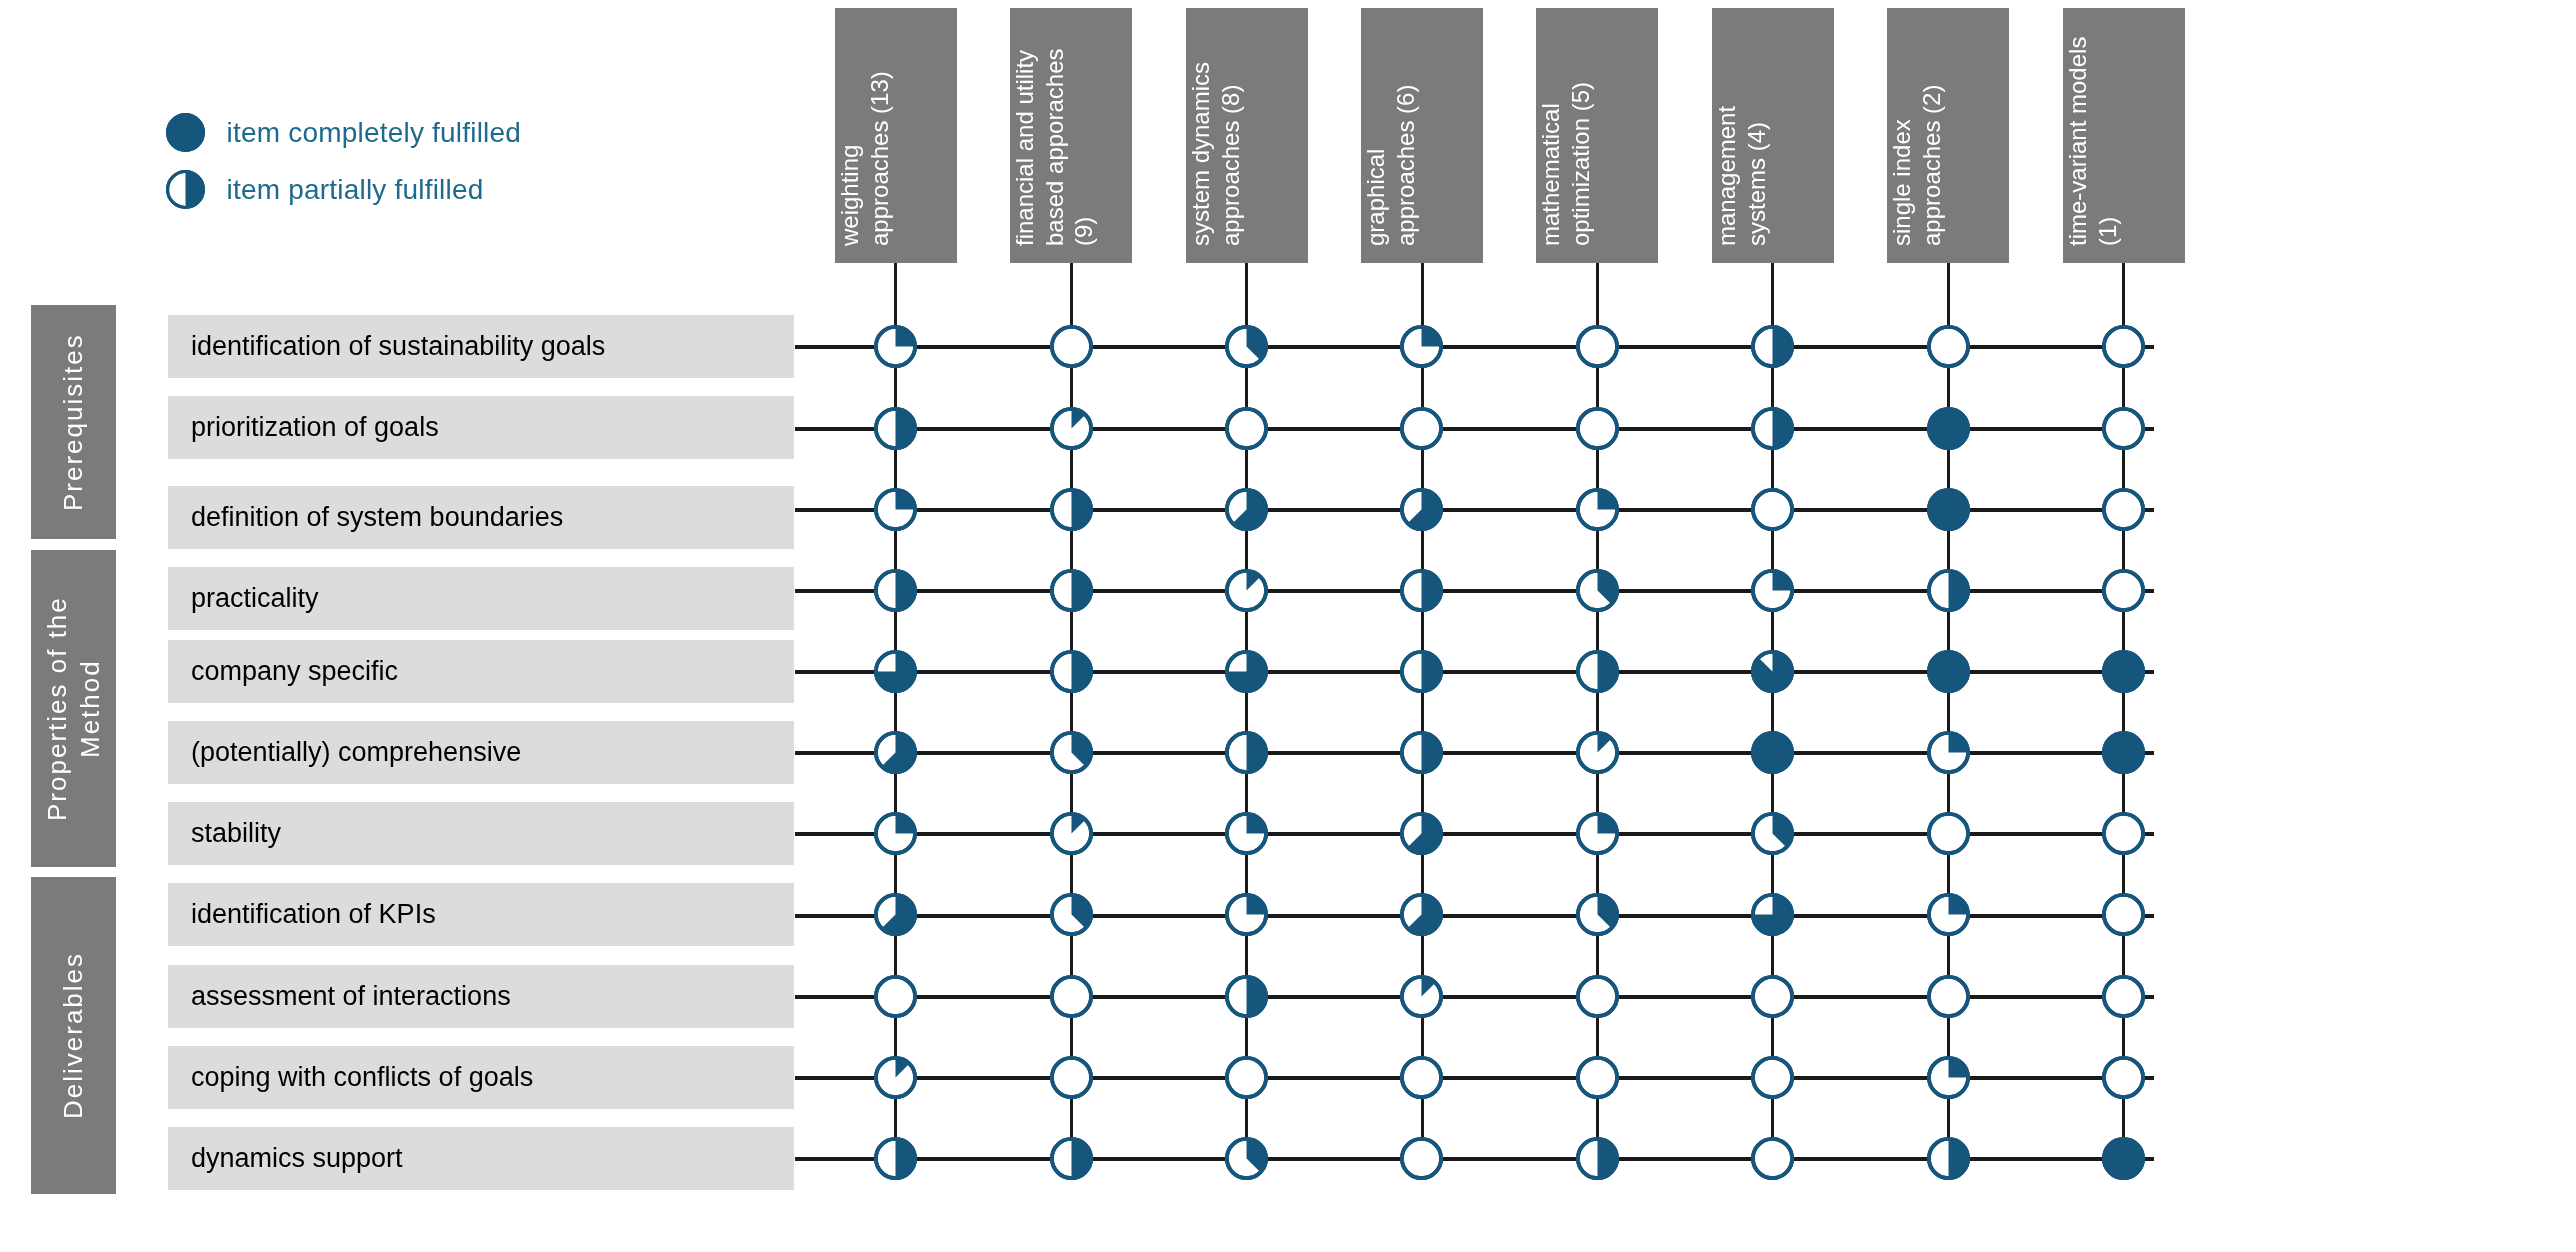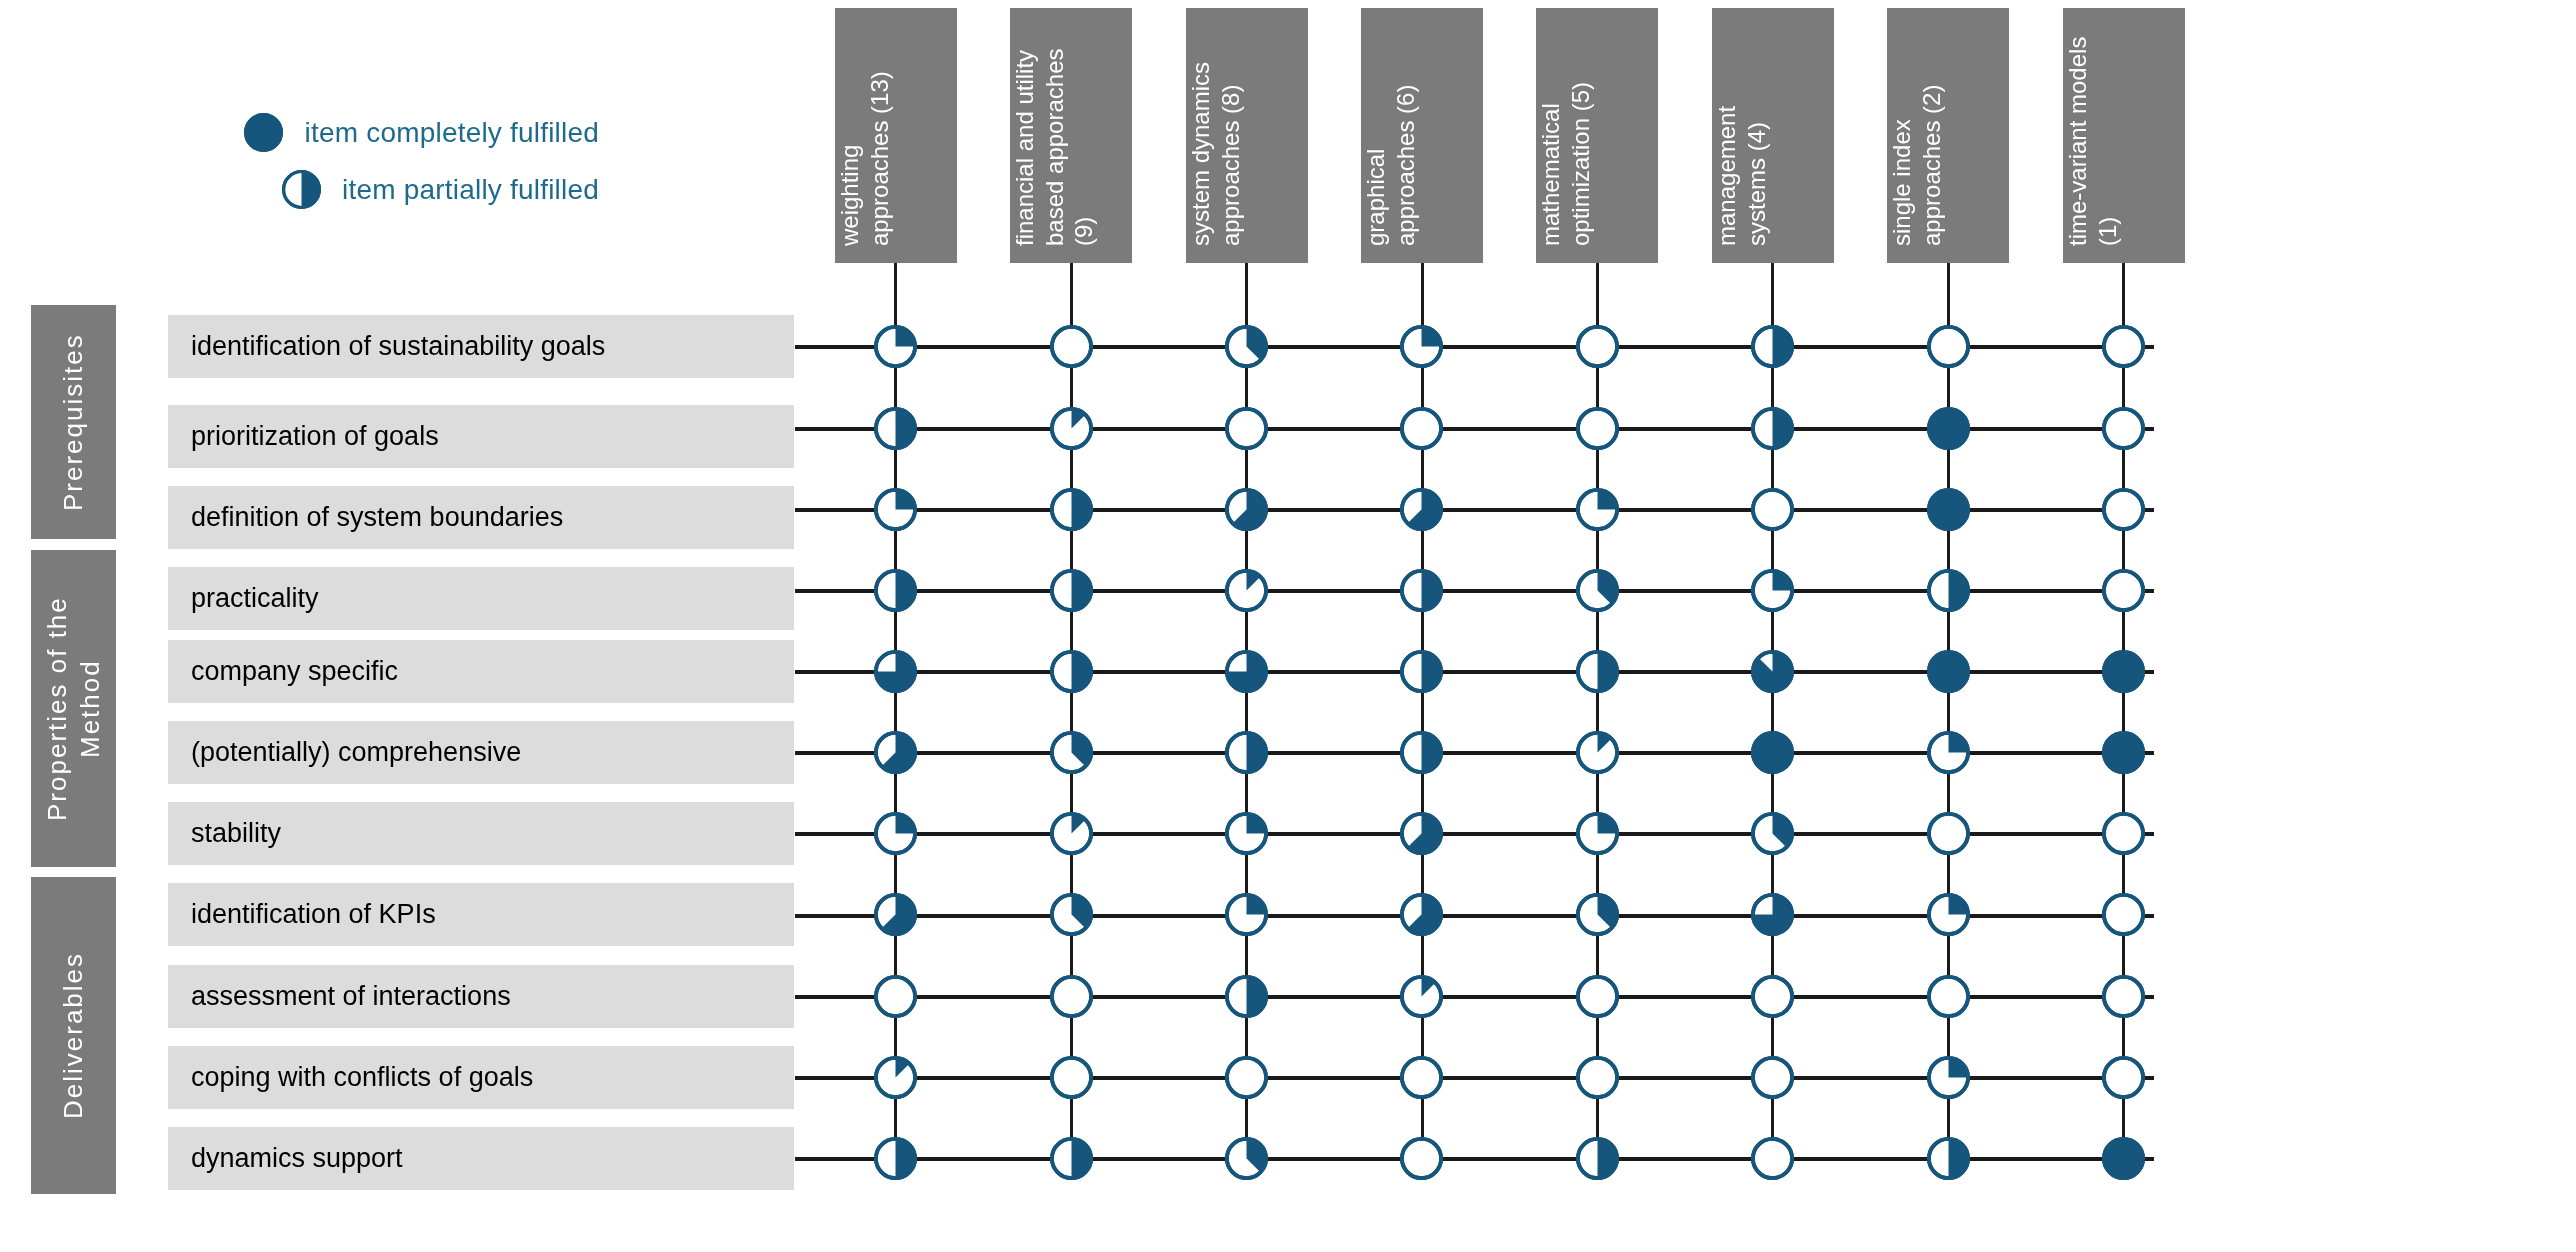--- a/index.html
+++ b/index.html
@@ -6,21 +6,21 @@
   html,body{margin:0;padding:0;background:#ffffff;}
   body{
     font-family:"Liberation Sans", sans-serif;
     width:2576px;height:1253px;position:relative;overflow:hidden;
     -webkit-font-smoothing:antialiased;
   }
   #stage{position:relative;width:2576px;height:1253px;}
 
   
   #legend{position:absolute;left:166px;top:104px;width:433px;}
-  .legend-row{display:flex;align-items:center;height:57px;justify-content:flex-end;}
+  .legend-row{display:flex;align-items:center;height:57px;}
   .legend-mark{width:39px;height:39px;flex:0 0 39px;margin-right:21.6px;position:relative;}
   .legend-mark svg{display:block;width:39px;height:39px;}
   .legend-label{
     font-size:28px;color:#1d6a8c;letter-spacing:0.2px;white-space:nowrap;
   }
 
   
   .col-head{
     position:absolute;top:7.7px;
     background:#7b7b7b;color:#ffffff;
@@ -99,21 +99,21 @@
     </div>
 
   <div id="group-bars">
       <div class="group-bar" style="top: 305px; height: 234px;">Prerequisites</div>
       <div class="group-bar" style="top: 550px; height: 317px;">Properties of the Method</div>
       <div class="group-bar" style="top: 877px; height: 317px;">Deliverables</div>
     </div>
 
   <div id="row-labels">
       <div class="row-label" style="top: 315px;">identification of sustainability goals</div>
-      <div class="row-label" style="top: 405px;">prioritization of goals</div>
+      <div class="row-label" style="top: 396px;">prioritization of goals</div>
       <div class="row-label" style="top: 486px;">definition of system boundaries</div>
       <div class="row-label" style="top: 567px;">practicality</div>
       <div class="row-label" style="top: 640px;">company specific</div>
       <div class="row-label" style="top: 721px;">(potentially) comprehensive</div>
       <div class="row-label" style="top: 802px;">stability</div>
       <div class="row-label" style="top: 883px;">identification of KPIs</div>
       <div class="row-label" style="top: 965px;">assessment of interactions</div>
       <div class="row-label" style="top: 1046px;">coping with conflicts of goals</div>
       <div class="row-label" style="top: 1127px;">dynamics support</div>
     </div>

